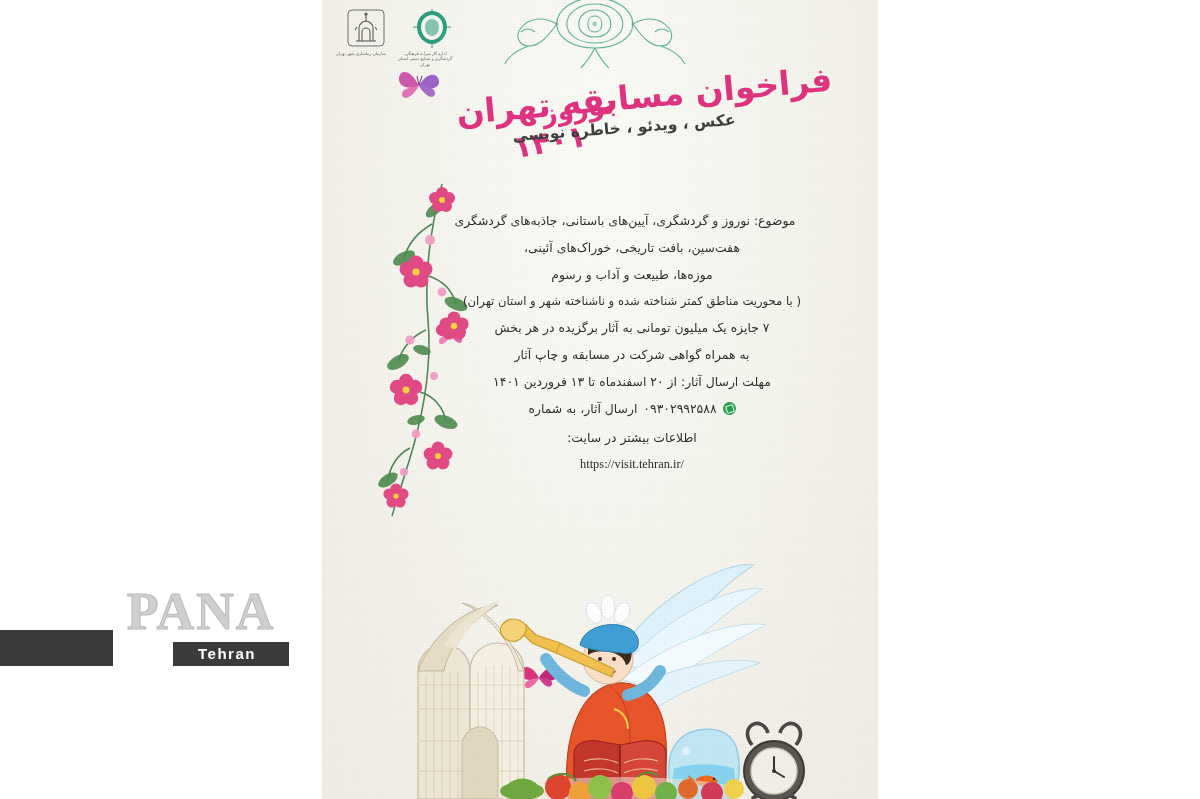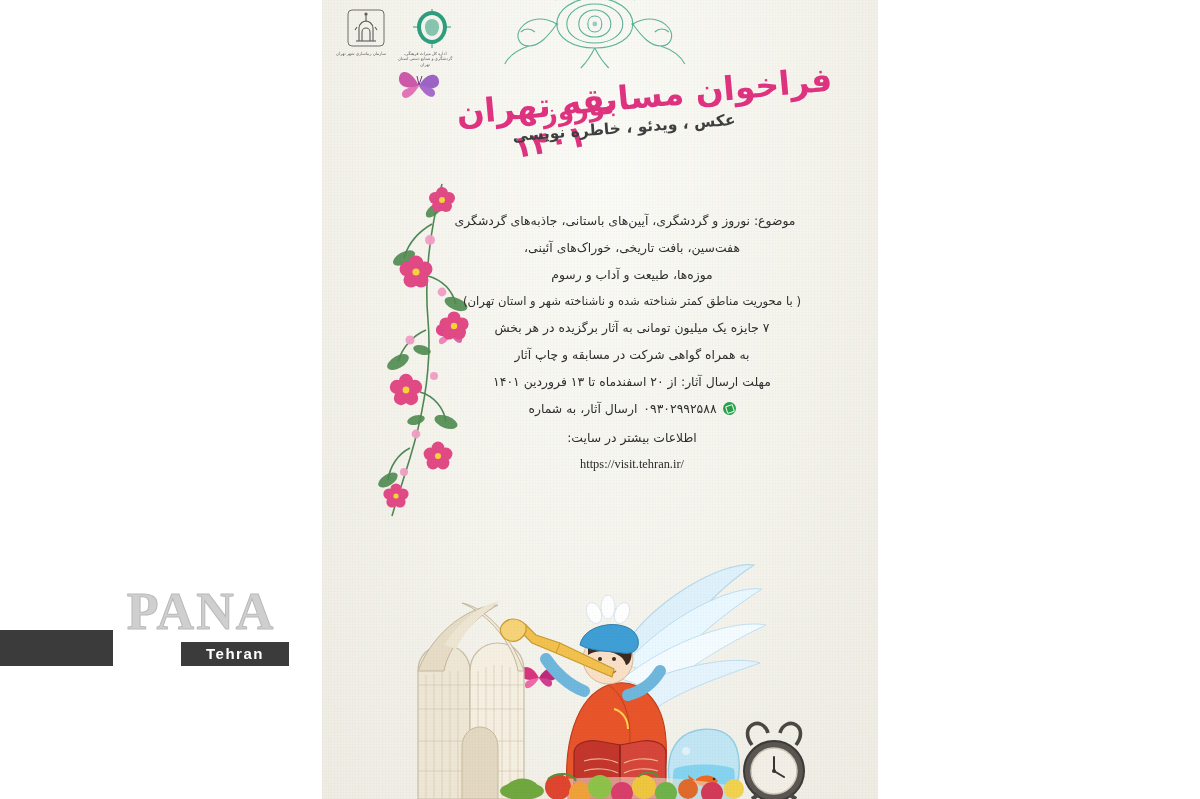--- a/index.html
+++ b/index.html
@@ -231,21 +231,21 @@
   }
   .wm-tehran {
     margin-top: 4px;
     background: #3b3b3b;
     color: #ffffff;
     font-family: "Liberation Sans", sans-serif;
     font-size: 15px;
     font-weight: 700;
     letter-spacing: 1.5px;
     text-align: center;
-    padding: 3px 0 4px 0;
+    padding: 3px 8px 4px 0;
     width: 108px;
     margin-left: auto;
     margin-right: 0;
   }
   .wm-bar {
     position: absolute;
     left: -113px;
     top: 44px;
     width: 113px;
     height: 36px;

